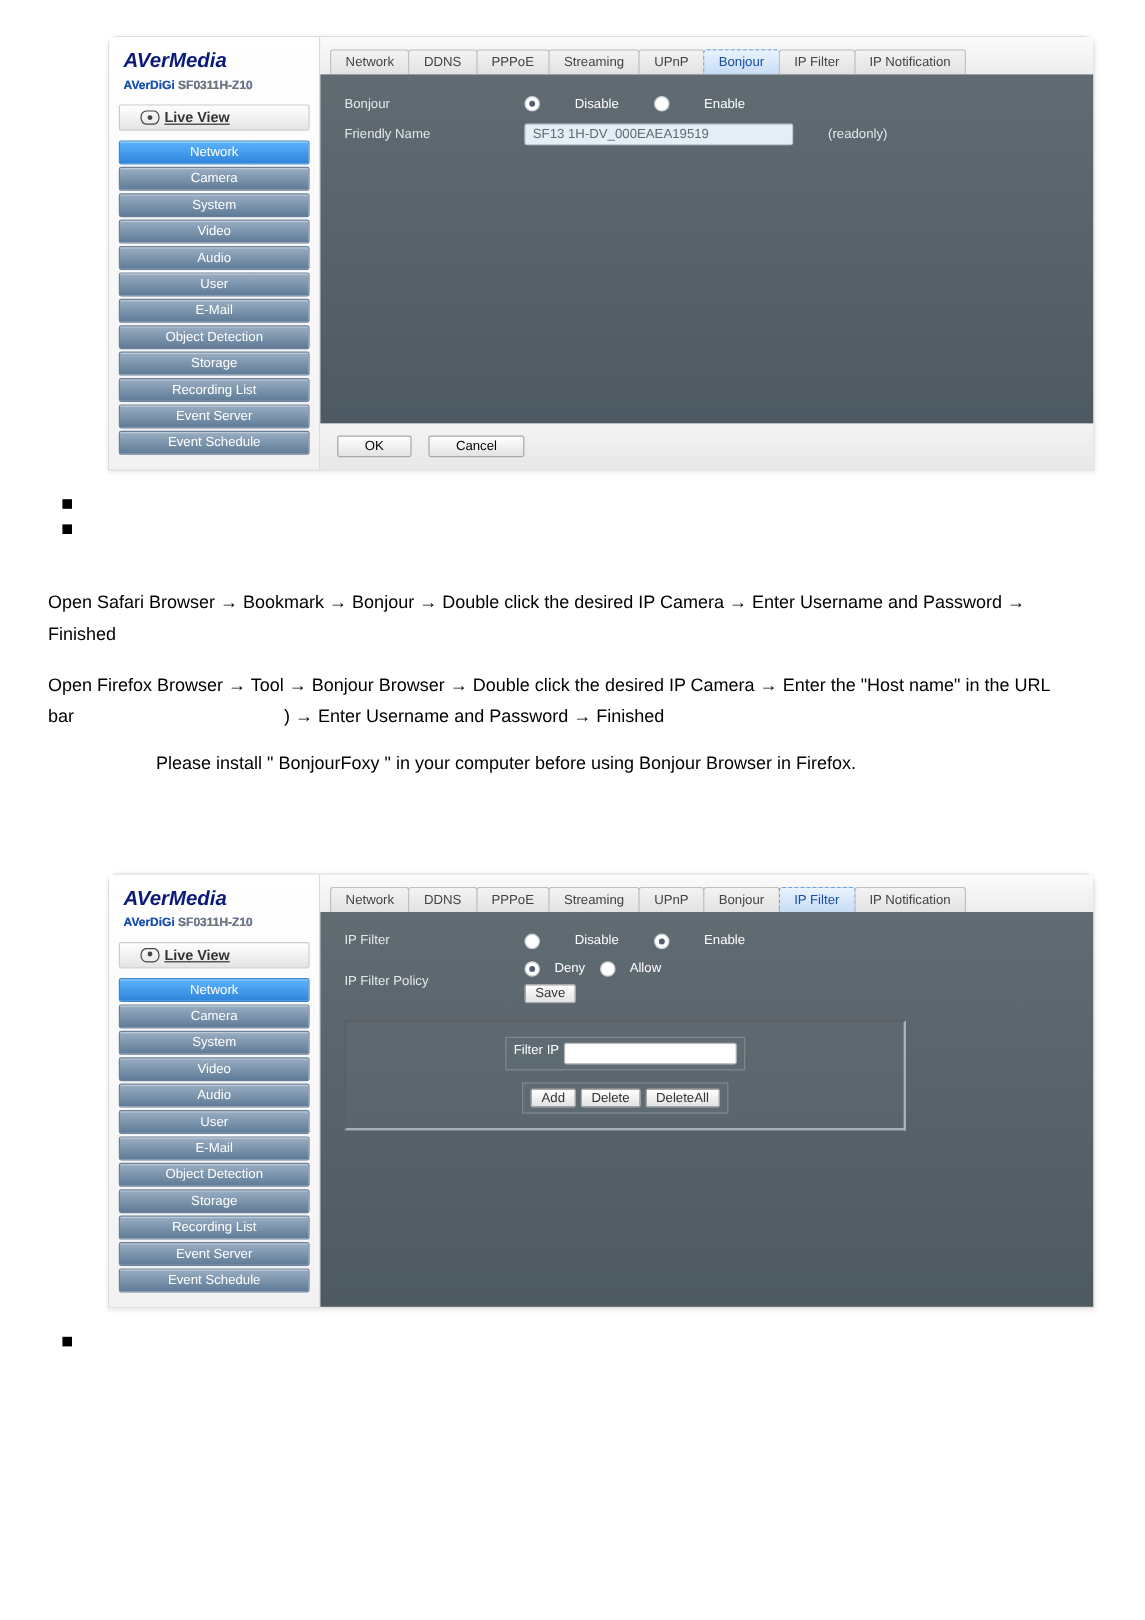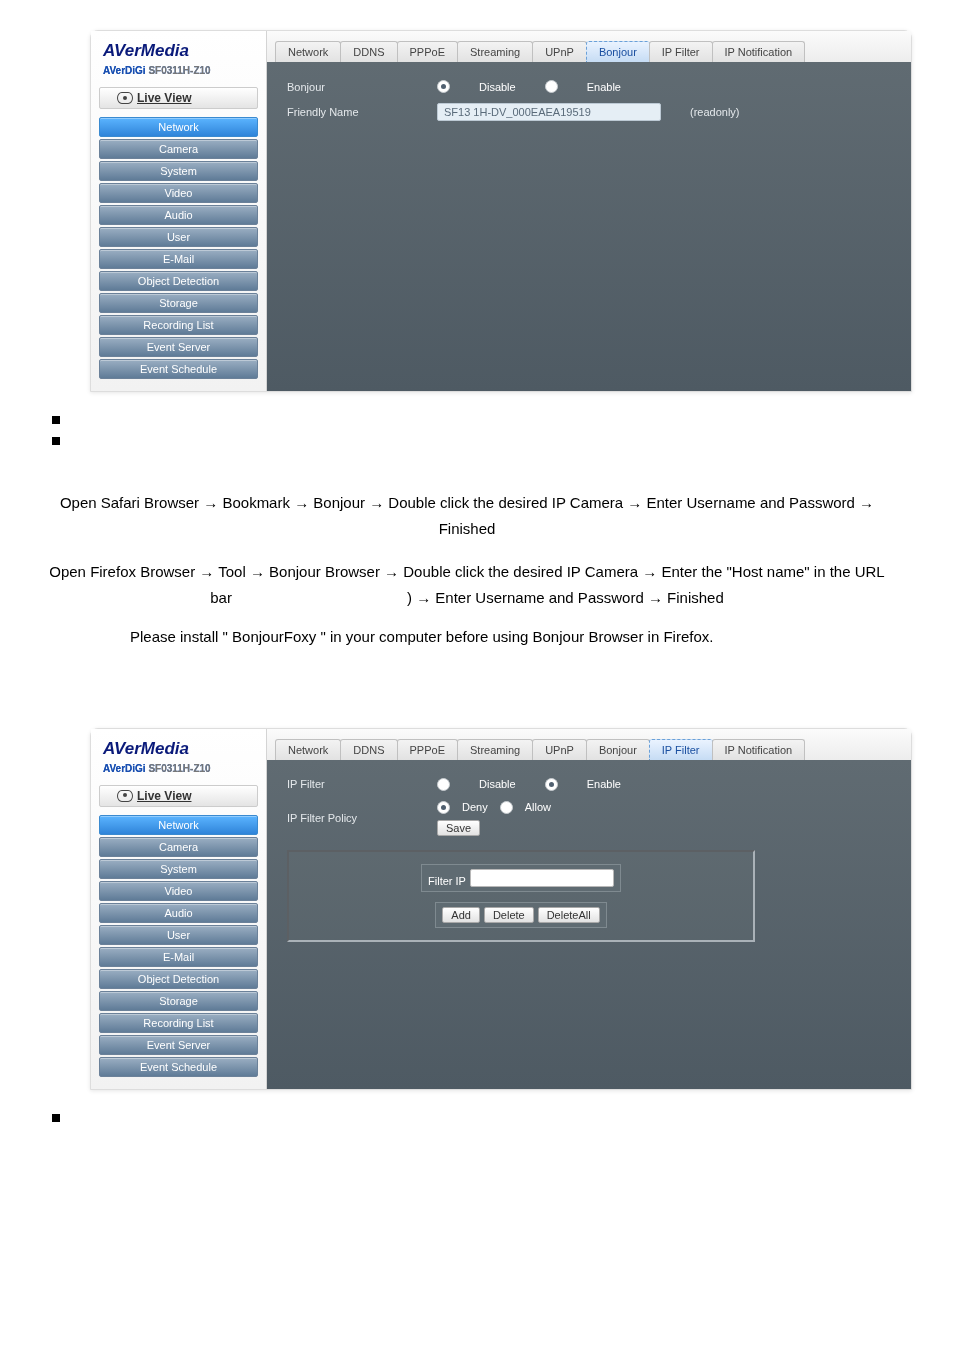--- a/index.html
+++ b/index.html
@@ -211,21 +211,21 @@
     margin-bottom: 10px;
   }
   .filter-inner {
     display: flex;
     flex-direction: column;
     align-items: center;
     gap: 10px;
   }
   .filter-ip-row {
     display: flex;
-    align-items: flex-end;
+    align-items: flex-start;
     gap: 4px;
     background: #5f6b72;
     border: 1px solid #7f8a90;
     padding: 4px 6px;
   }
   .filter-btn-row {
     background: #5f6b72;
     border: 1px solid #7f8a90;
     padding: 4px 6px;
     display: flex;
@@ -250,21 +250,20 @@
     width: 8px; height: 8px;
     background: #000;
     display: inline-block;
     margin-left: 12px;
   }
   .body-text {
     margin: 0 30px 0 10px;
     line-height: 1.7;
     font-size: 15px;
     color: #000;
-    text-align: center;
   }
   .heading {
     margin: 2px 10px 6px 10px;
     font-size: 13px;
     font-weight: bold;
     color: #444;
   }
   .note-row {
     margin: 14px 30px 24px 48px;
     display: flex;
@@ -330,20 +329,24 @@
             </div>
           </div>
           <div class="panel-row">
             <div class="panel-label">Friendly Name</div>
             <div class="panel-ctrl">
               <span class="readonly-input">SF13 1H-DV_000EAEA19519</span>
               <span class="readonly-note">(readonly)</span>
             </div>
           </div>
         </div>
+        <div class="ss-footer">
+          <button class="foot-btn">OK</button>
+          <button class="foot-btn">Cancel</button>
+        </div>
       </div>
     </div>
   </div>
 
   <div class="gap"></div>
 
   <div class="heading">
     <span class="bullet"></span>
   </div>
   <div class="heading">

